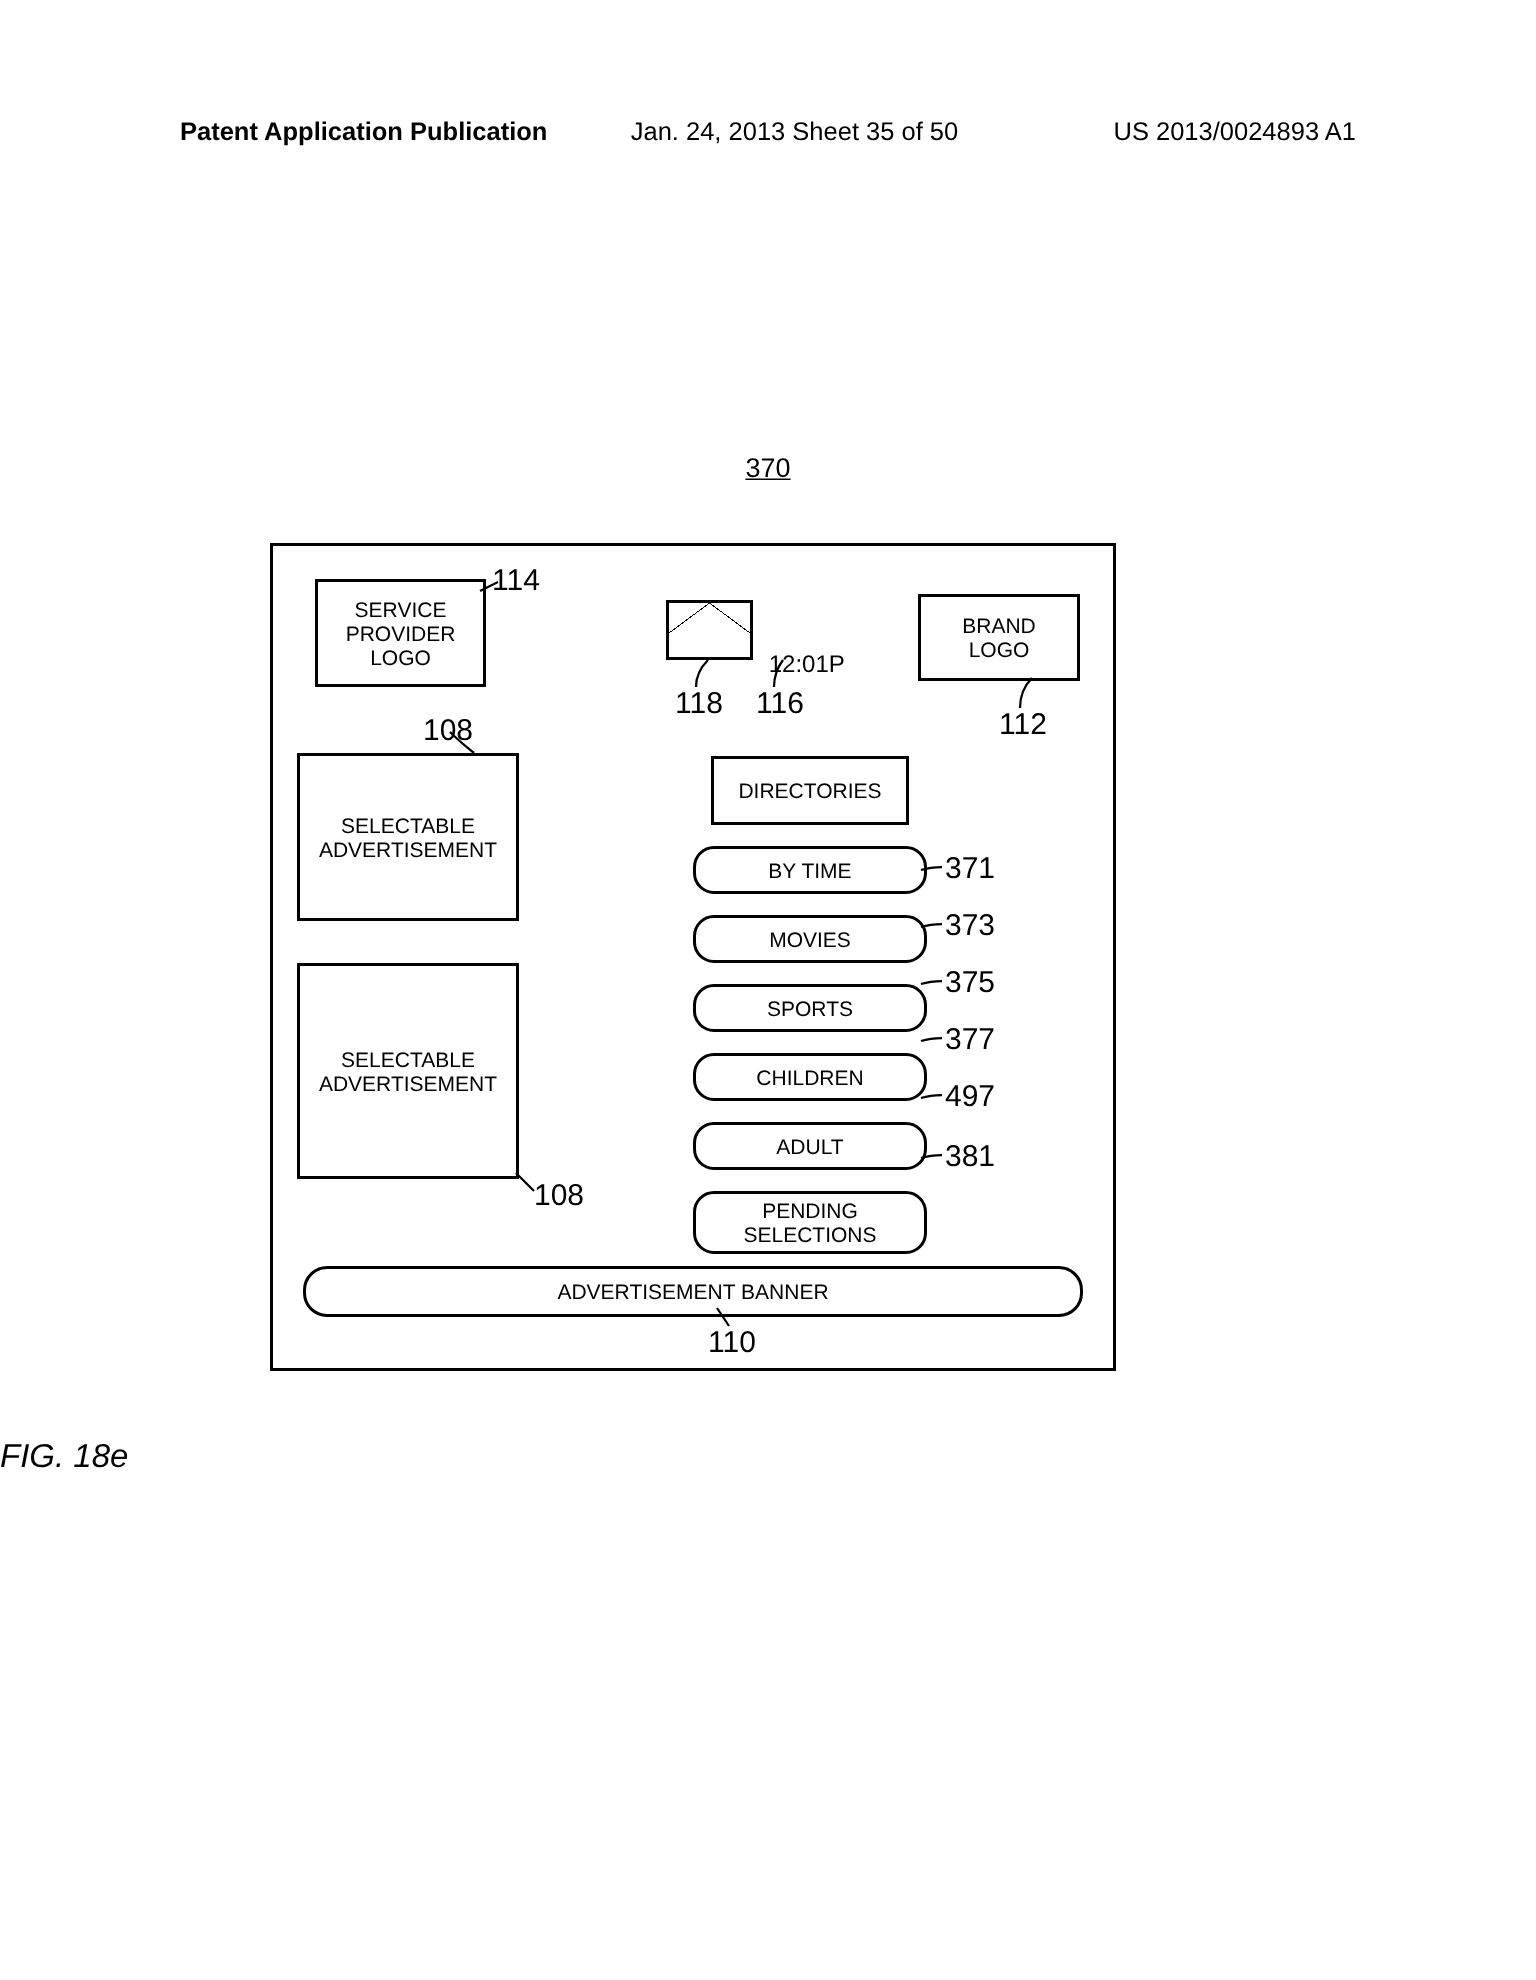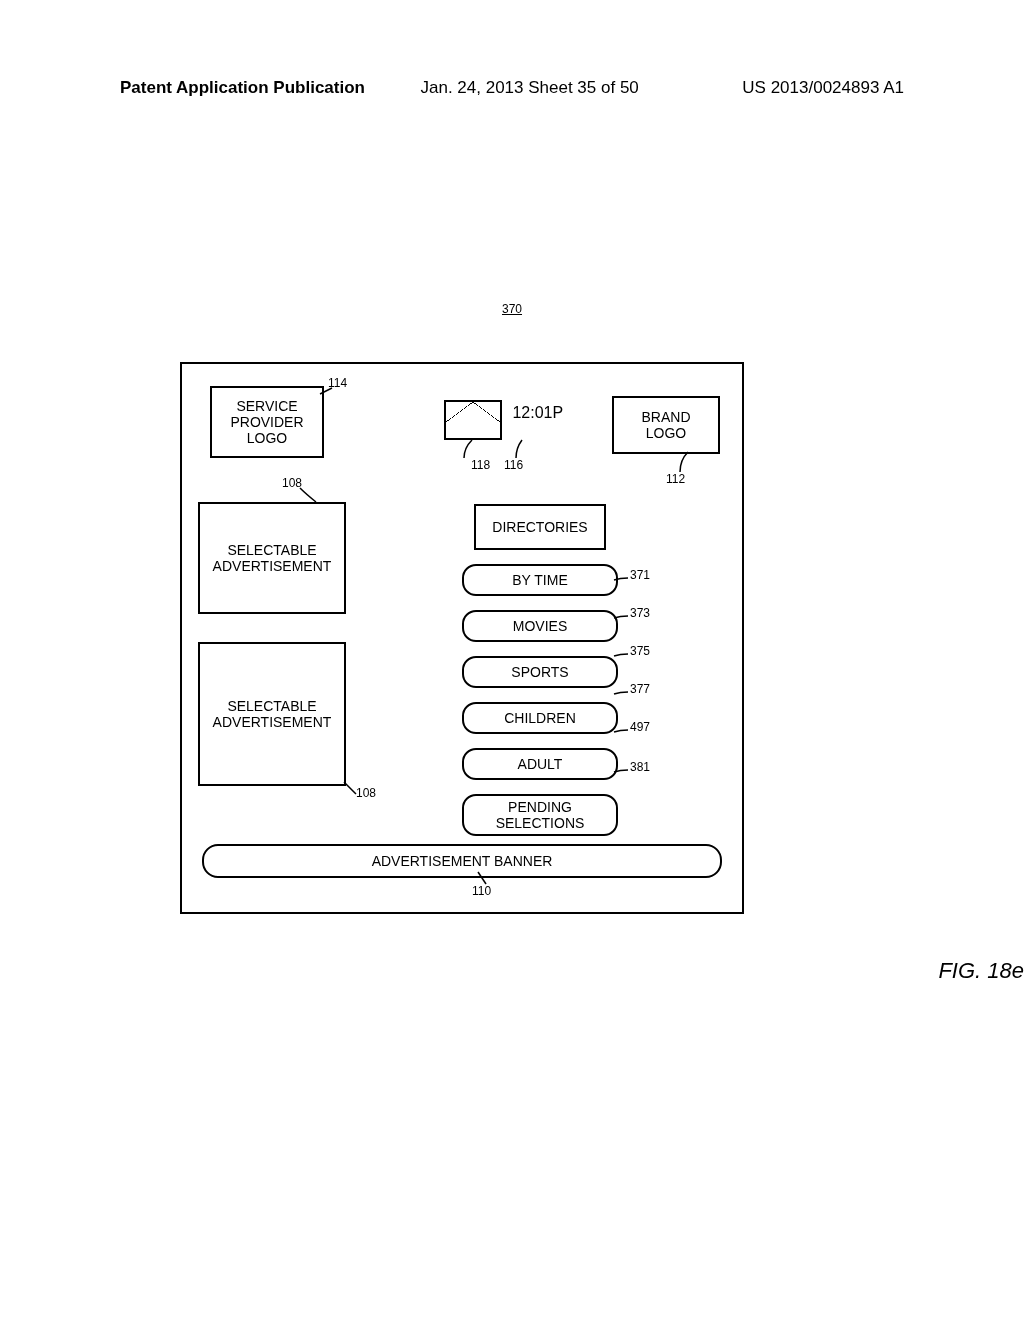--- a/index.html
+++ b/index.html
@@ -26,21 +26,21 @@
   }
   .header .left { font-weight: 700; }
   .header .mid { font-weight: 400; }
   .header .right { font-weight: 400; margin-left: 48px; }
 
   .figref {
     position: absolute;
     top: 302px;
     left: 0; right: 0;
     text-align: center;
-    font-size: 12px;
+    font-size: 18px;
     text-decoration: underline;
   }
 
   .frame {
     position: absolute;
     left: 180px;
     top: 362px;
     width: 560px;
     height: 548px;
     border: 2px solid #000;
@@ -80,48 +80,49 @@
     background:
       linear-gradient(to bottom right, transparent 49%, #000 49%, #000 51%, transparent 51%) left / 50% 100% no-repeat,
       linear-gradient(to bottom left,  transparent 49%, #000 49%, #000 51%, transparent 51%) right / 50% 100% no-repeat;
   }
   .time {
     display: inline-block;
     vertical-align: top;
     margin-left: 6px;
     font-size: 16px;
     padding-top: 4px;
+    margin-top: 31px;
   }
 
   .ad1 { left: 16px; top: 138px; width: 144px; height: 108px; }
   .ad2 { left: 16px; top: 278px; width: 144px; height: 140px; }
 
   .directories { left: 292px; top: 140px; width: 128px; height: 42px; }
 
   .menu { position: absolute; left: 280px; top: 200px; width: 152px; }
   .menu .pill { position: relative; width: 152px; height: 28px; margin-bottom: 14px; }
   .menu .pill.tall { height: 38px; }
 
   .banner {
     left: 20px; right: 20px; bottom: 34px;
     width: auto;
     height: 30px;
     border-radius: 16px;
   }
 
   .lbl {
     position: absolute;
-    font-size: 12px;
+    font-size: 20px;
   }
 
   .figcap {
     position: absolute;
     top: 958px;
     left: 0; right: 0;
-    text-align: right;
+    text-align: left;
     font-style: italic;
     font-size: 22px;
   }
 
   
   svg.leads { position: absolute; left:0; top:0; width:100%; height:100%; pointer-events:none; }
   svg.leads path { stroke:#000; stroke-width:1.5; fill:none; }
 
 </style>
 </head>
@@ -158,21 +159,21 @@
       <div class="box pill">MOVIES</div>
       <div class="box pill">SPORTS</div>
       <div class="box pill">CHILDREN</div>
       <div class="box pill">ADULT</div>
       <div class="box pill tall">PENDING<br>SELECTIONS</div>
     </div>
 
     <div class="box pill banner">ADVERTISEMENT BANNER</div>
 
     <span class="lbl" style="left:146px; top:12px;">114</span>
-    <span class="lbl" style="left:268px; top:94px;margin-left:21px;">118</span>
+    <span class="lbl" style="left:268px; top:94px;">118</span>
     <span class="lbl" style="left:322px; top:94px;">116</span>
     <span class="lbl" style="left:484px; top:108px;">112</span>
     <span class="lbl" style="left:100px; top:112px;">108</span>
     <span class="lbl" style="left:174px; top:422px;">108</span>
     <span class="lbl" style="left:448px; top:204px;">371</span>
     <span class="lbl" style="left:448px; top:242px;">373</span>
     <span class="lbl" style="left:448px; top:280px;">375</span>
     <span class="lbl" style="left:448px; top:318px;">377</span>
     <span class="lbl" style="left:448px; top:356px;">497</span>
     <span class="lbl" style="left:448px; top:396px;">381</span>

